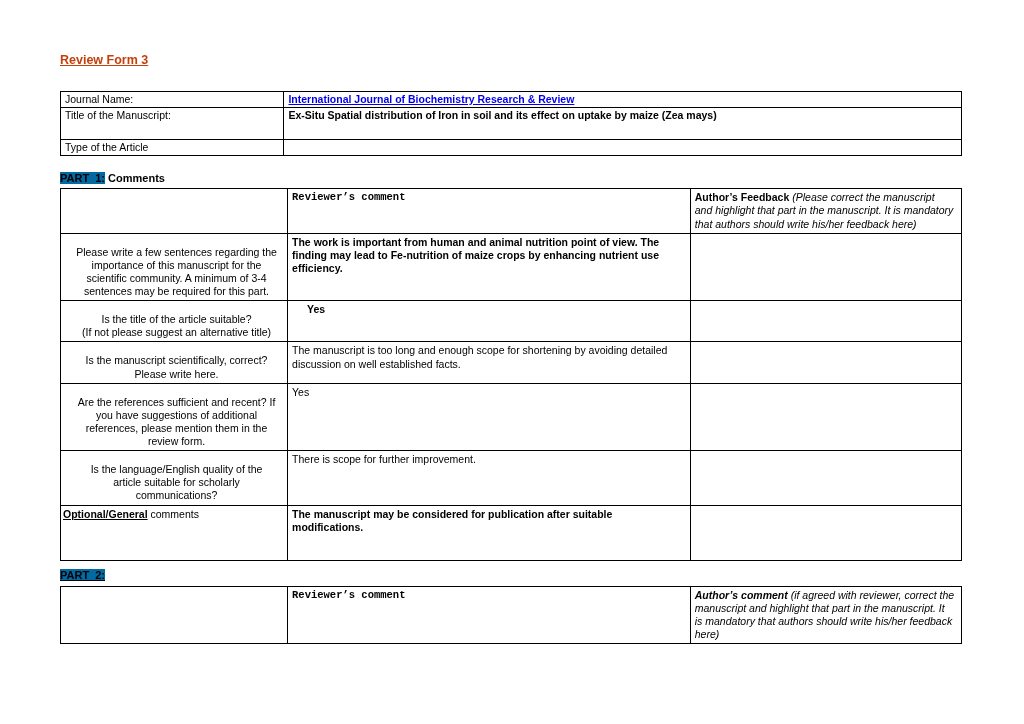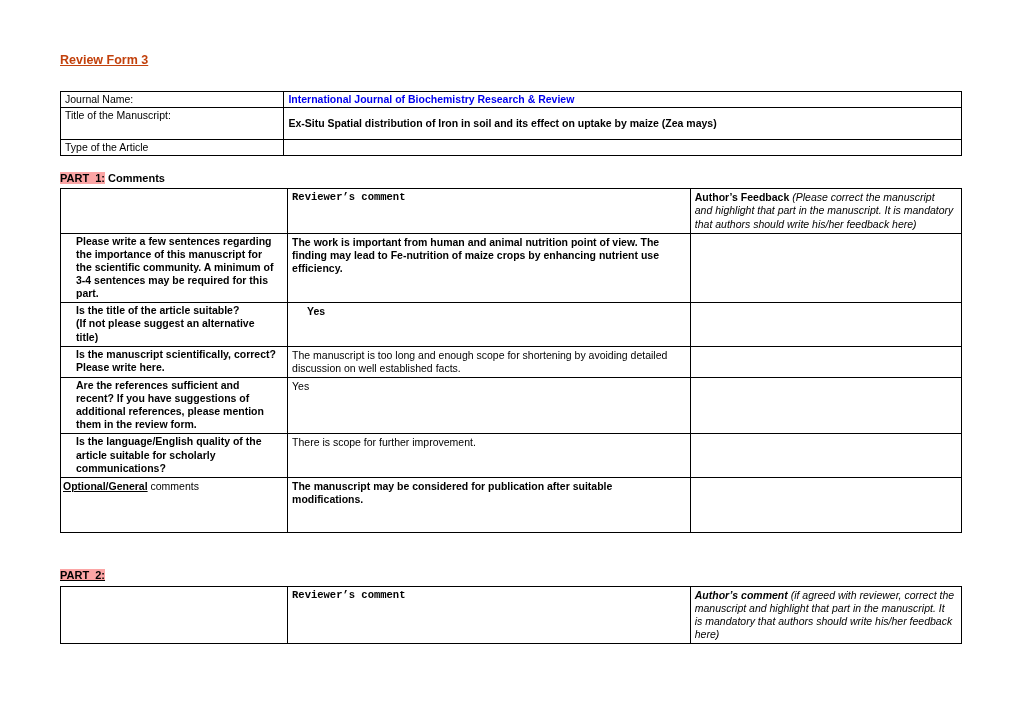--- a/index.html
+++ b/index.html
@@ -21,37 +21,37 @@
     color:#c2410c; text-decoration:underline;
     margin-bottom:24px;
   }
   table { border-collapse:collapse; width:100%; table-layout:fixed; }
   td { border:1px solid #000; font-size:10.5px; vertical-align:top; padding:1px 4px; line-height:1.25; }
 
   
   .info-table { margin-bottom:13px; }
   .info-table .lbl { font-weight:normal; }
   .info-table td.c1 { width:24.8%; }
-  .info-link { color:#0000ee; font-weight:bold; cursor:pointer; }
+  .info-link { color:#0000ee; font-weight:bold; text-decoration:underline; cursor:pointer; }
   .bold { font-weight:bold; }
   .ital { font-style:italic;margin-top:24px; }
   .ul { text-decoration:underline; }
-  .ms-title-val { font-weight:bold; padding-top:8px; padding-bottom:6px; }
+  .ms-title-val { font-weight:bold; padding-bottom:6px; }
 
   
   .part-heading { font-size:11px; font-weight:bold; margin-top:16px; margin-bottom:4px; }
-  .part-heading.p2 { margin-top:36px; margin-bottom:5px; }
-  .hl { background:#fca5a5; white-space:pre; }
+  .part-heading.p2 { margin-top:8px; margin-bottom:5px; }
+  .hl { background:#0369a1; white-space:pre; }
   .hl.ul { text-decoration:underline; }
 
   
   .main-table col.c1 { width:25.2%; }
   .main-table col.c2 { width:44.7%; }
   .main-table col.c3 { width:30.1%; }
-  .q { font-weight:bold; padding:1px 10px 2px 15px; }
+  .q { font-weight:normal; padding:12px 10px 2px 15px;text-align:center; }
   .q-flat { padding:2px 15px 2px 2px; }
   .r { padding:2px 6px 2px 4px; }
   .r-indent { padding-left:19px; }
   .prelines { white-space:pre-line; }
   .hdr { font-weight:bold;font-family:Liberation Mono, monospace; }
   .note { font-weight:normal; font-style:italic; }
 </style>
 </head>
 <body>
 

